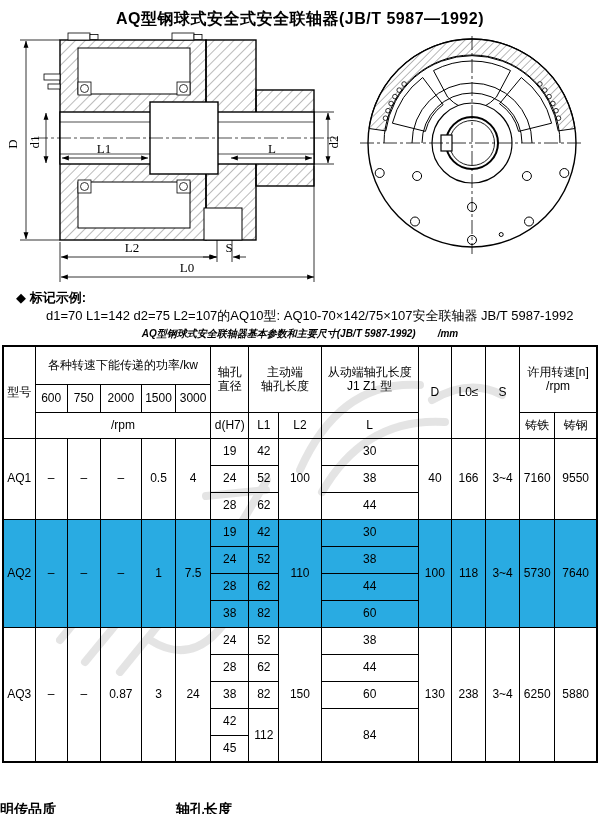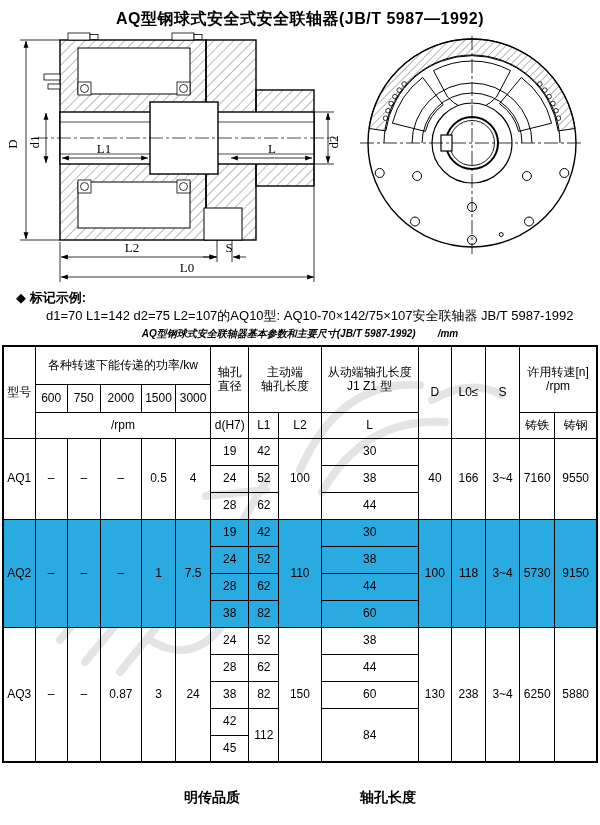--- a/index.html
+++ b/index.html
@@ -15,21 +15,21 @@
   .note-line{margin-left:30px;}
   .subtitle{text-align:center;font-size:10px;font-weight:bold;margin-top:3px;font-style:italic;}
   .unit{margin-left:22px;font-weight:bold;}
   table.spec{border-collapse:collapse;table-layout:fixed;width:596px;margin:4px auto 0;
              font-size:12px;text-align:center;border:2px solid #000;position:relative;}
   table.spec td{border:1px solid #000;padding:0 1px;line-height:1.2;vertical-align:middle;
                 background:transparent;}
   tr.hr1{height:38px;} tr.hr2{height:28px;} tr.hr3{height:26px;}
   tr.dr{height:27px;}
   tr.hl>td{background:#29ABE2;}
-  .footer{margin-top:26px;display:flex;justify-content:center;gap:120px;
+  .footer{margin-top:38px;display:flex;gap:120px;
           font-size:14px;font-weight:bold;}
   .watermark{position:absolute;left:0;top:340px;pointer-events:none;}
 </style>
 </head>
 <body>
 
 <div class="page">
 
   <div class="title">AQ型钢球式安全式安全联轴器(JB/T 5987—1992)</div>
 
@@ -284,21 +284,21 @@
         <td rowspan="4">1</td>
         <td rowspan="4">7.5</td>
         <td>19</td>
         <td>42</td>
         <td rowspan="4">110</td>
         <td>30</td>
         <td rowspan="4">100</td>
         <td rowspan="4">118</td>
         <td rowspan="4">3~4</td>
         <td rowspan="4">5730</td>
-        <td rowspan="4">9150</td>
+        <td rowspan="4">7640</td>
       </tr>
       <tr class="dr hl">
         <td>24</td>
         <td>52</td>
         <td>38</td>
       </tr>
       <tr class="dr hl">
         <td>28</td>
         <td>62</td>
         <td>44</td>

